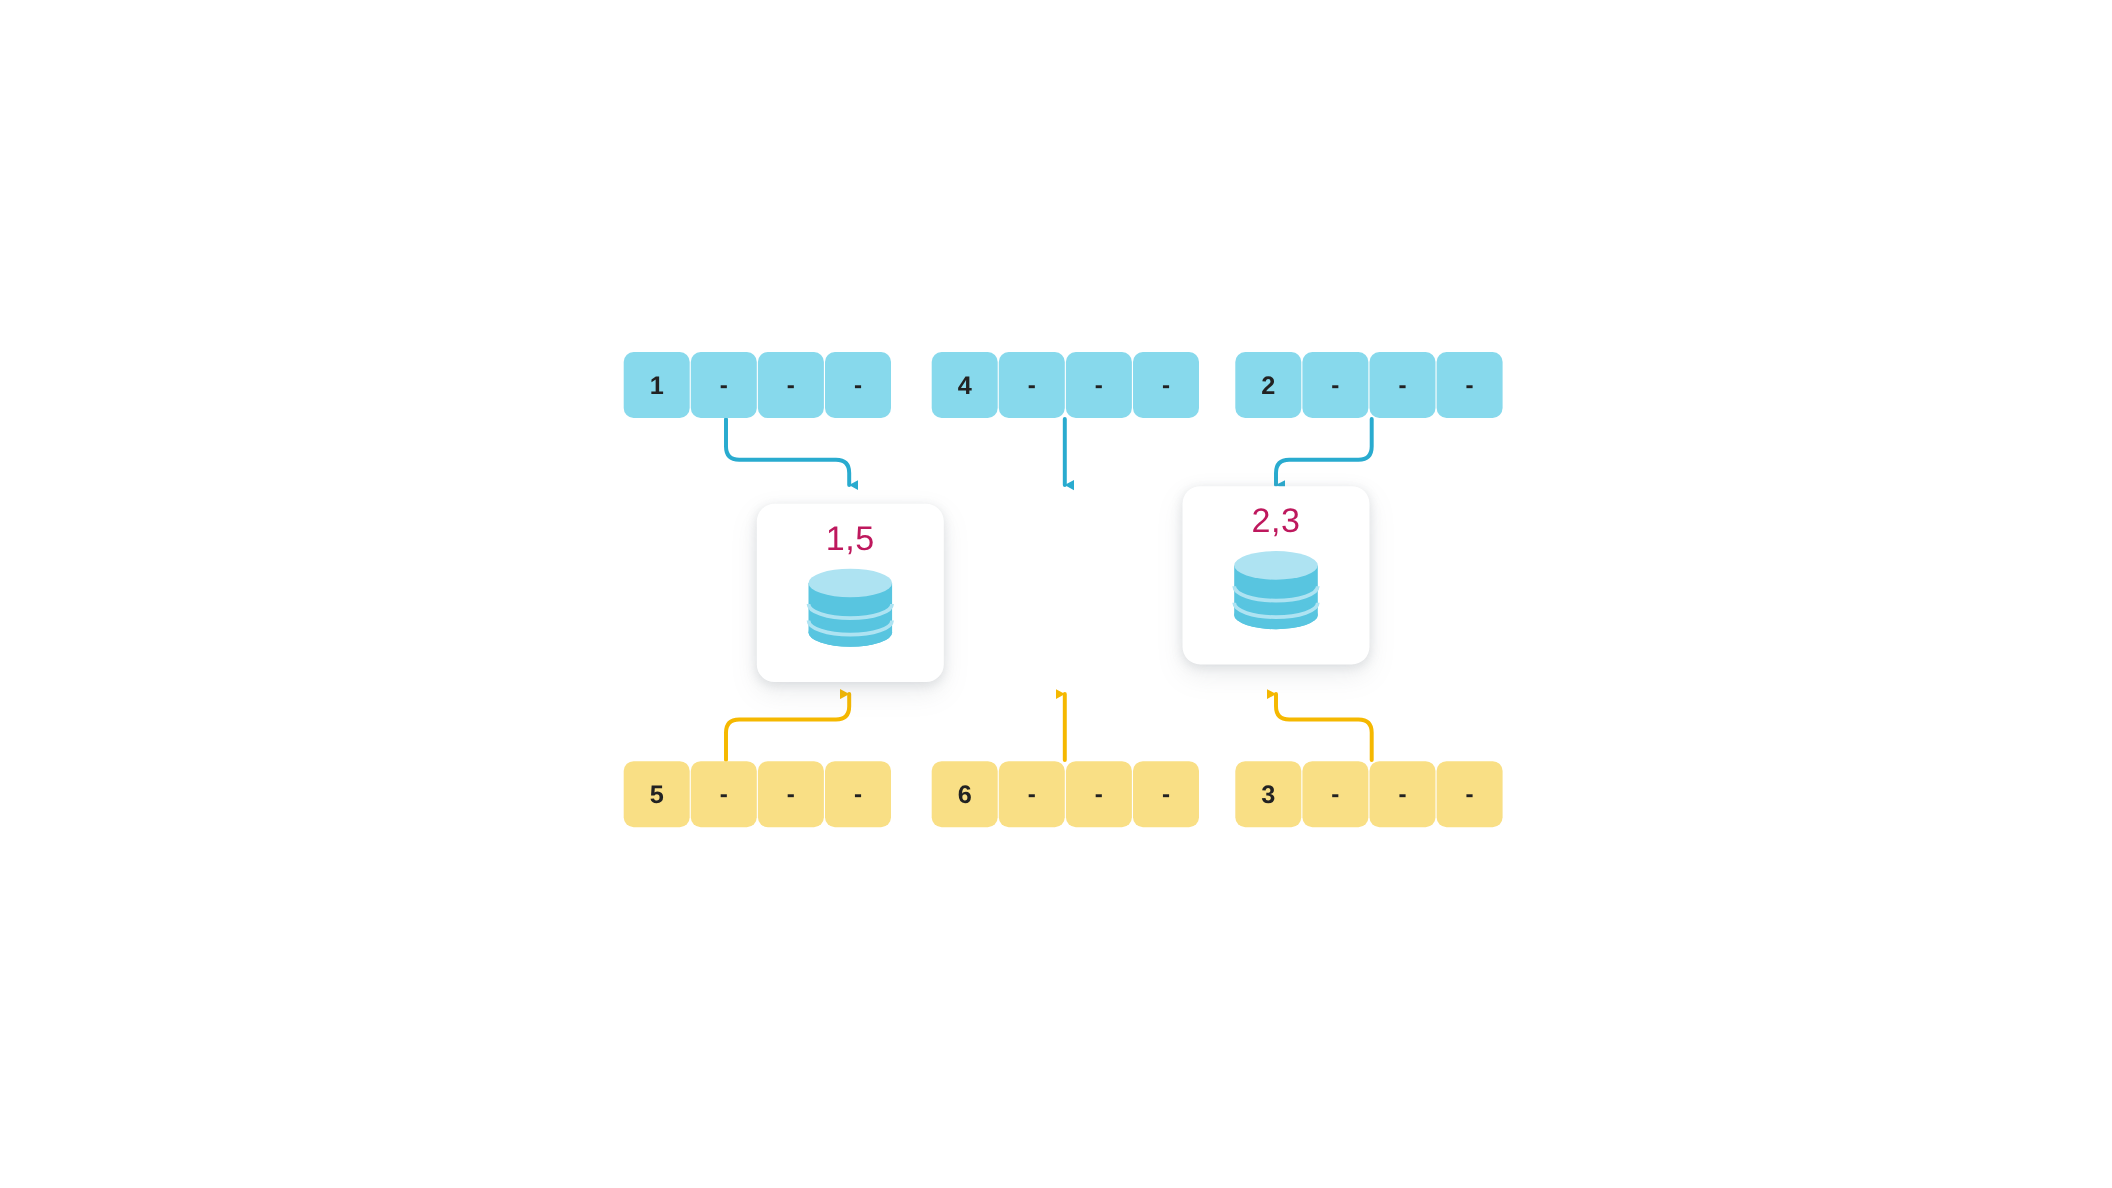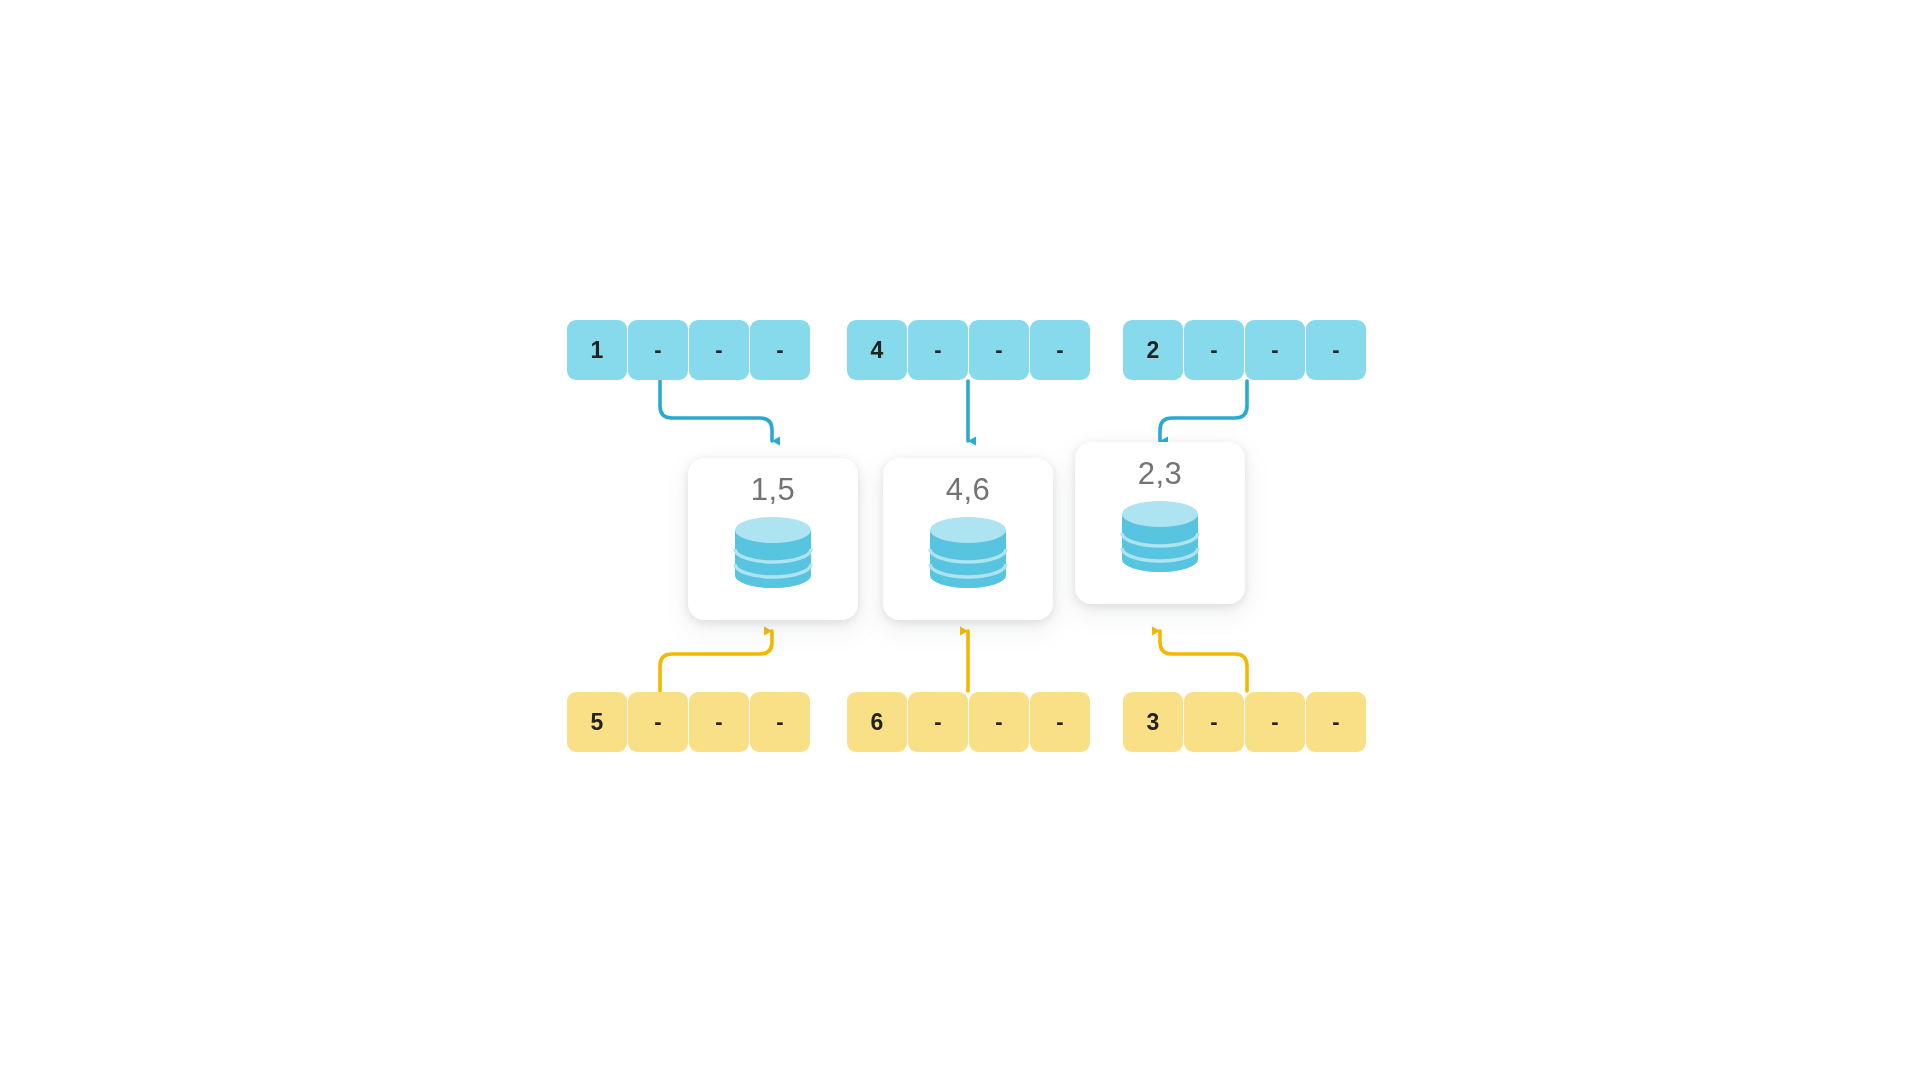--- a/index.html
+++ b/index.html
@@ -37,21 +37,21 @@
     background:#ffffff;
     border-radius:16px;
     box-shadow:0 2px 10px rgba(120,130,140,.20),0 10px 24px rgba(120,130,140,.13);
     z-index:3;
     display:flex;flex-direction:column;align-items:center;
     box-sizing:border-box;
   }
   .card-label{
     margin-top:16px;
     font-size:31px;font-weight:400;
-    color:#737373;
+    color:#be185d;
     letter-spacing:.5px;
     line-height:1;
   }
   .card-icon{margin-top:8px;}
 </style>
 </head>
 <body>
 
 <div id="stage">
 
@@ -105,32 +105,20 @@
       <svg width="88" height="82" viewBox="0 0 88 82">
         <path d="M6,17 L6,62 a38,13 0 0 0 76,0 L82,17 Z" fill="#58c5e0"></path>
         <ellipse cx="44" cy="62" rx="38" ry="13" fill="#58c5e0"></ellipse>
         <path d="M6,36 a38,13 0 0 0 76,0" fill="none" stroke="#aee3f2" stroke-width="3.4"></path>
         <path d="M6,51 a38,13 0 0 0 76,0" fill="none" stroke="#aee3f2" stroke-width="3.4"></path>
         <ellipse cx="44" cy="17" rx="38" ry="13" fill="#aee3f2"></ellipse>
       </svg>
     </div>
   </div>
 
-  <div class="card" style="left:883px;top:458px;">
-    <div class="card-label">4,6</div>
-    <div class="card-icon">
-      <svg width="88" height="82" viewBox="0 0 88 82">
-        <path d="M6,17 L6,62 a38,13 0 0 0 76,0 L82,17 Z" fill="#58c5e0"></path>
-        <ellipse cx="44" cy="62" rx="38" ry="13" fill="#58c5e0"></ellipse>
-        <path d="M6,36 a38,13 0 0 0 76,0" fill="none" stroke="#aee3f2" stroke-width="3.4"></path>
-        <path d="M6,51 a38,13 0 0 0 76,0" fill="none" stroke="#aee3f2" stroke-width="3.4"></path>
-        <ellipse cx="44" cy="17" rx="38" ry="13" fill="#aee3f2"></ellipse>
-      </svg>
-    </div>
-  </div>
 
   <div class="card" style="left:1075px;top:442px;">
     <div class="card-label">2,3</div>
     <div class="card-icon">
       <svg width="88" height="82" viewBox="0 0 88 82">
         <path d="M6,17 L6,62 a38,13 0 0 0 76,0 L82,17 Z" fill="#58c5e0"></path>
         <ellipse cx="44" cy="62" rx="38" ry="13" fill="#58c5e0"></ellipse>
         <path d="M6,36 a38,13 0 0 0 76,0" fill="none" stroke="#aee3f2" stroke-width="3.4"></path>
         <path d="M6,51 a38,13 0 0 0 76,0" fill="none" stroke="#aee3f2" stroke-width="3.4"></path>
         <ellipse cx="44" cy="17" rx="38" ry="13" fill="#aee3f2"></ellipse>

